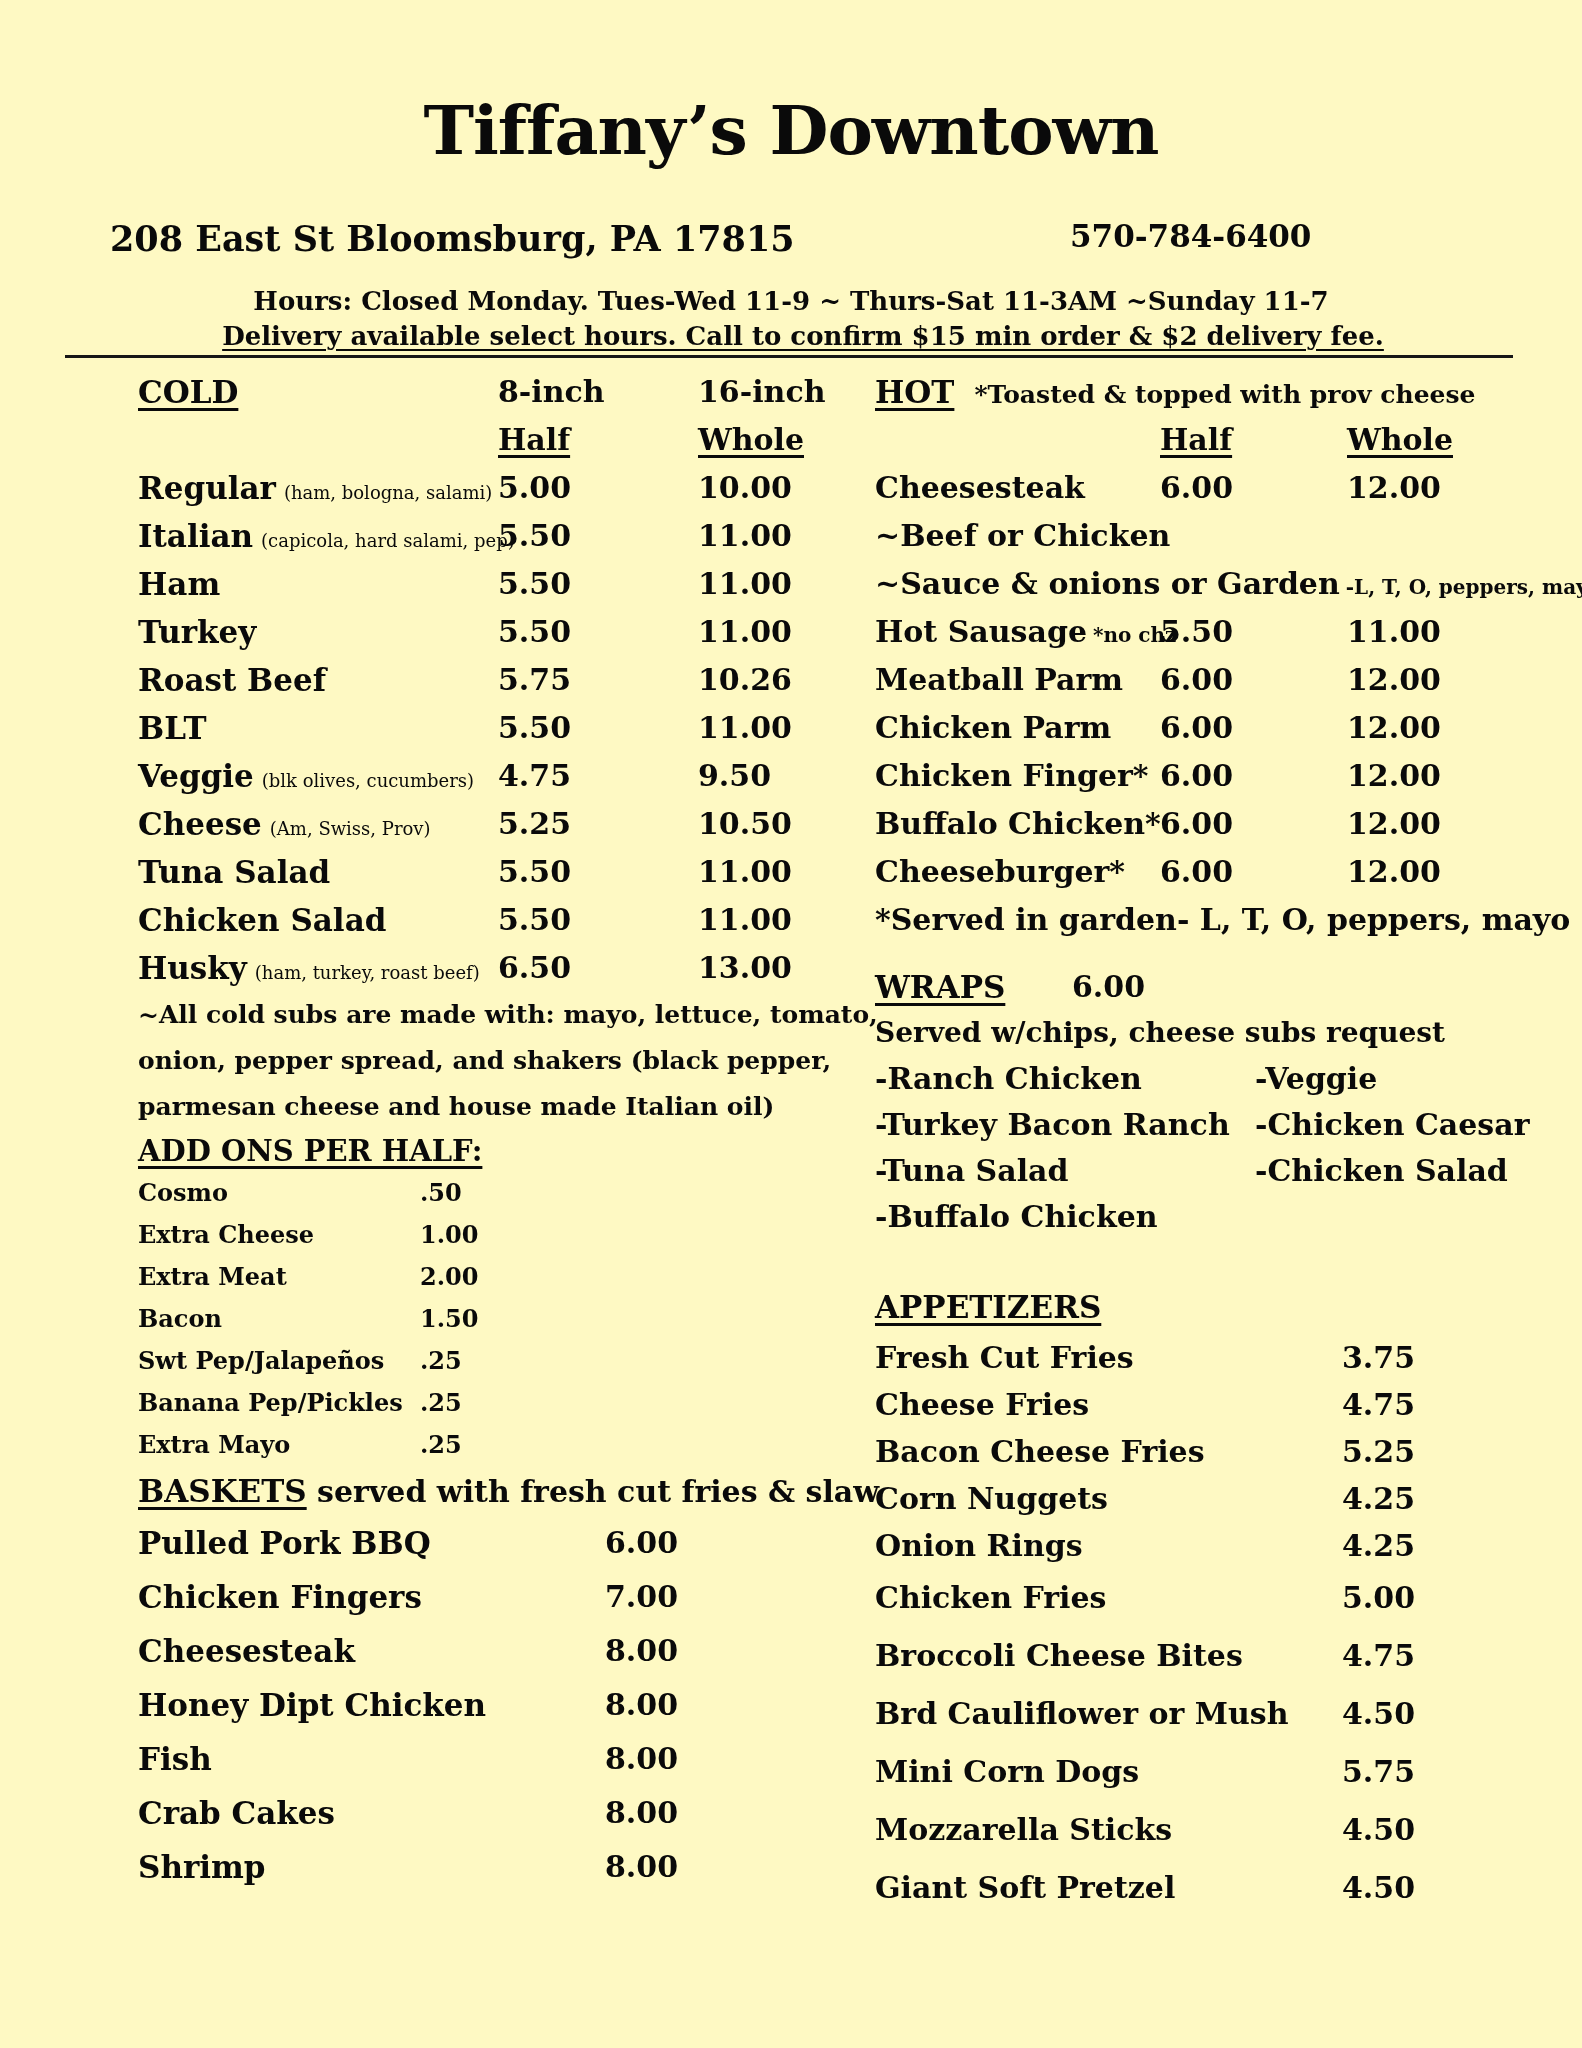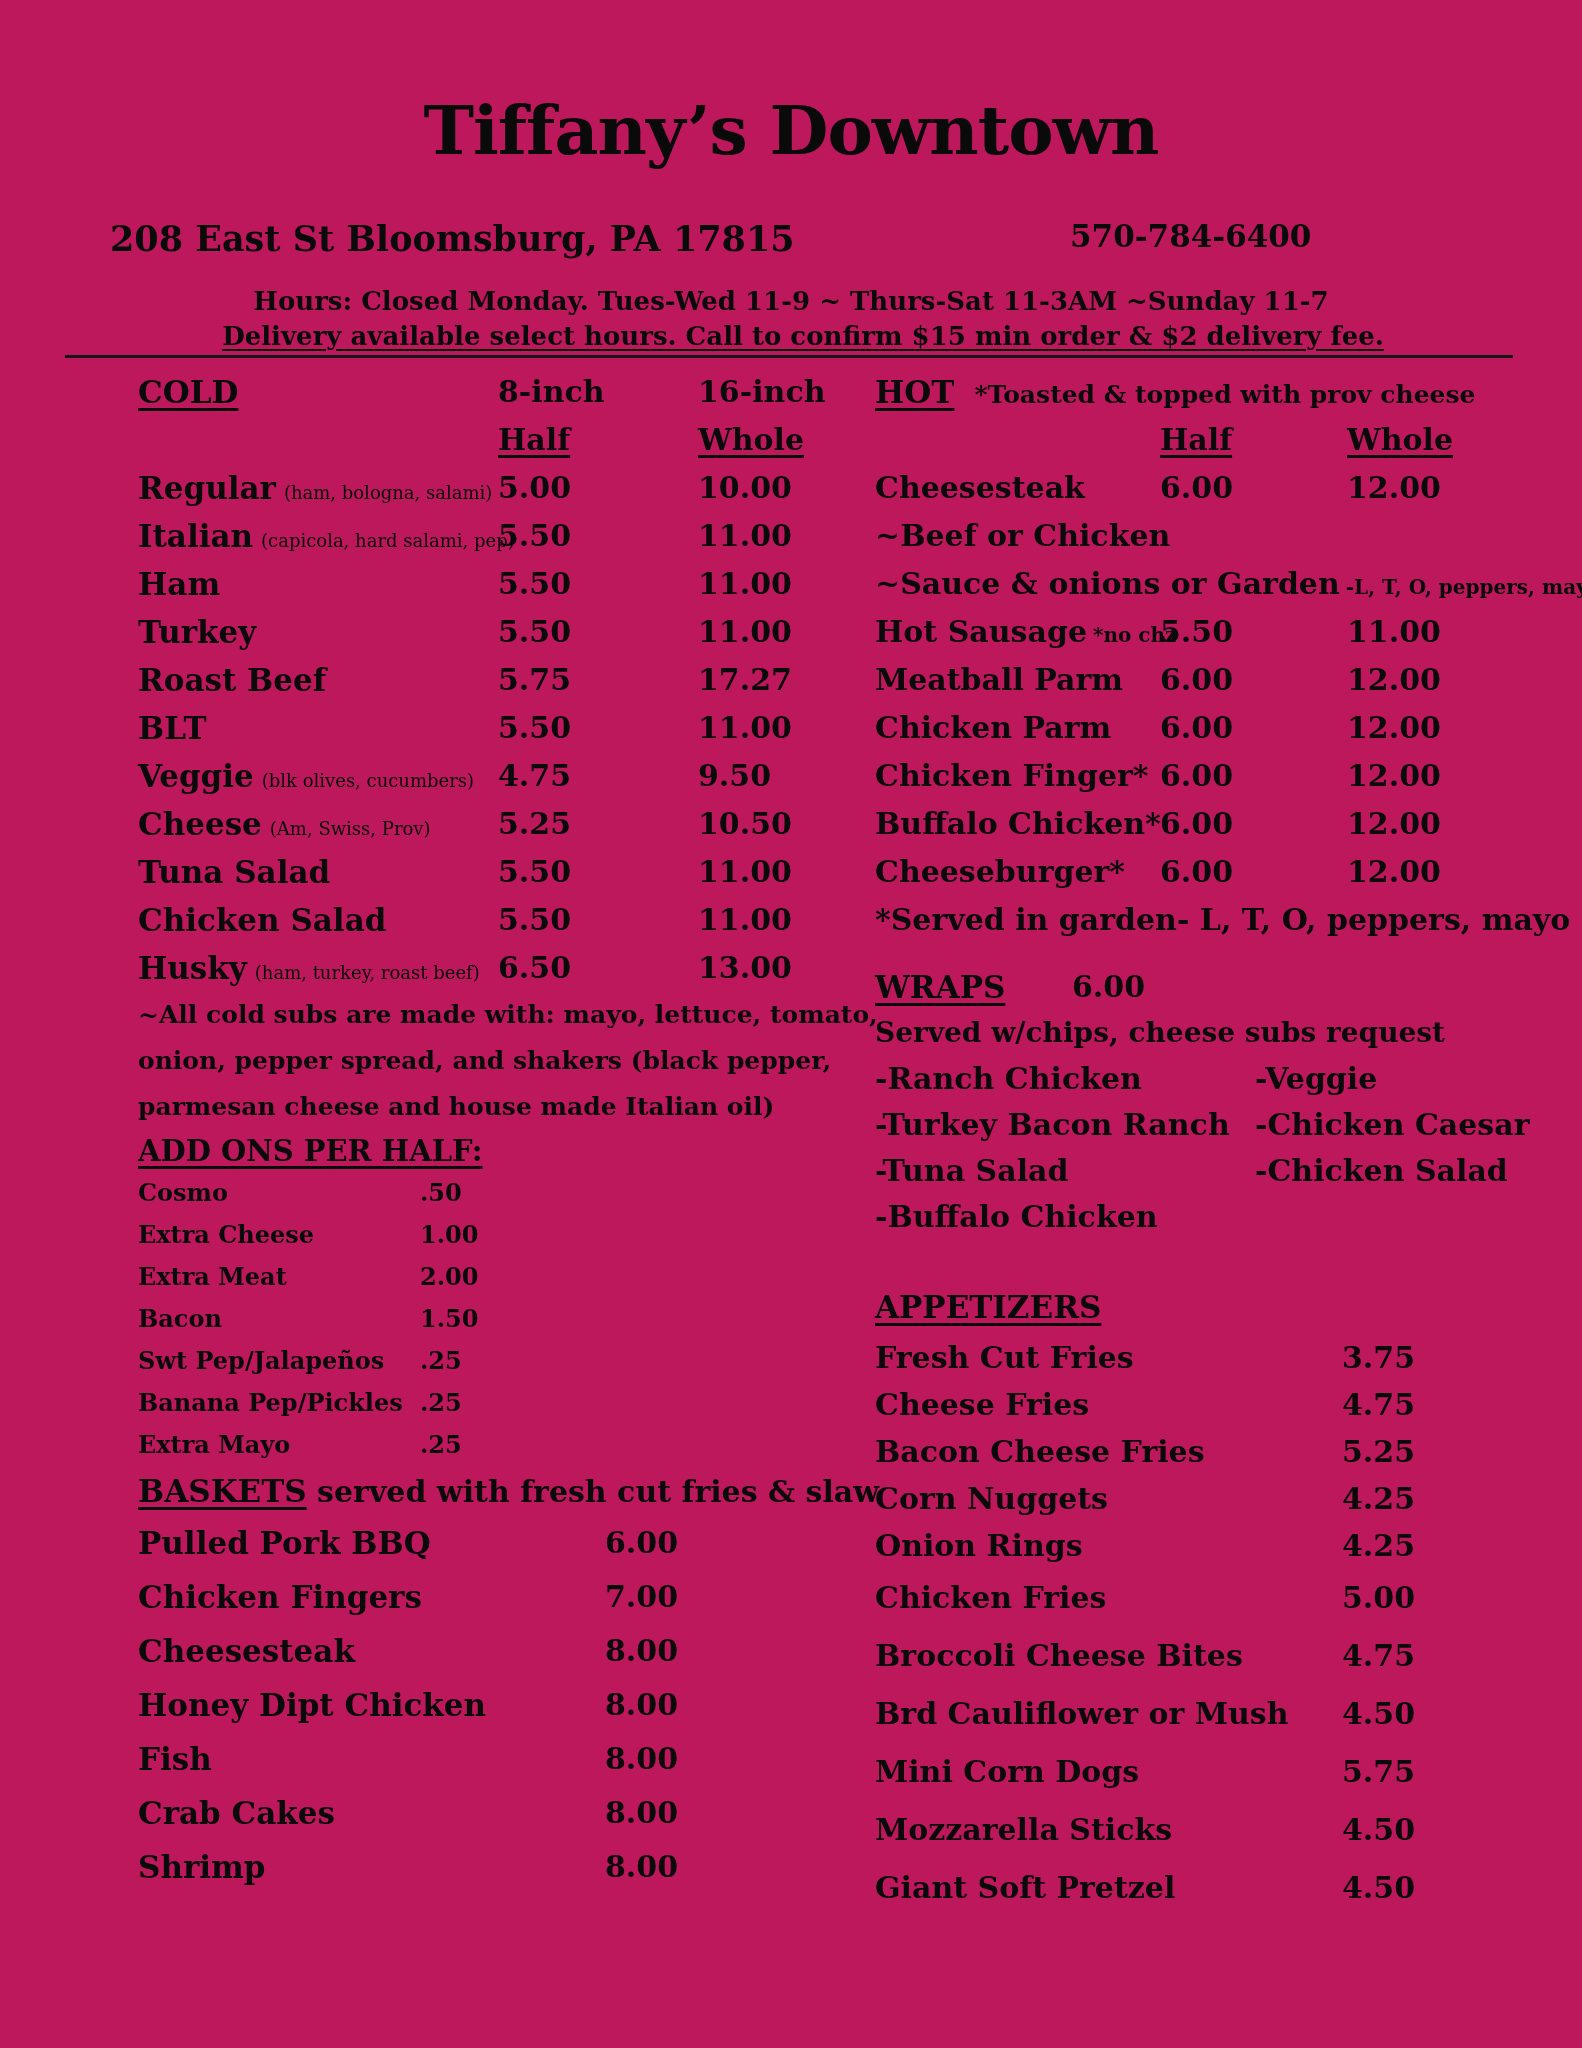--- a/index.html
+++ b/index.html
@@ -1,19 +1,19 @@
 <!DOCTYPE html>
 <html><head>
 <meta charset="utf-8">
 <style>
   html,body{margin:0;padding:0;background:#e8e8e8;}
   .page{
     position:relative;
     width:1582px;height:2048px;
-    background:#be185d;
+    background:#fef9c3;
     color:#0a0a0a;
     font-family:"DejaVu Serif","Liberation Serif",serif;
     font-weight:bold;
     margin:0 auto;
     overflow:hidden;
     text-decoration:underline;
   }
   .abs{position:absolute;}
   .title{top:90px;left:0;width:100%;text-align:center;font-size:68px;letter-spacing:-1px;}
   .address{top:218px;left:110px;font-size:35px;}
@@ -111,21 +111,21 @@
 
         <div class="row">
           <span class="nm">Turkey</span><span class="desc"></span>
           <span class="p1">5.50</span>
           <span class="p2">11.00</span>
         </div>
 
         <div class="row">
           <span class="nm">Roast Beef</span><span class="desc"></span>
           <span class="p1">5.75</span>
-          <span class="p2">17.27</span>
+          <span class="p2">10.26</span>
         </div>
 
         <div class="row">
           <span class="nm">BLT</span><span class="desc"></span>
           <span class="p1">5.50</span>
           <span class="p2">11.00</span>
         </div>
 
         <div class="row">
           <span class="nm">Veggie</span><span class="desc">(blk olives, cucumbers)</span>

